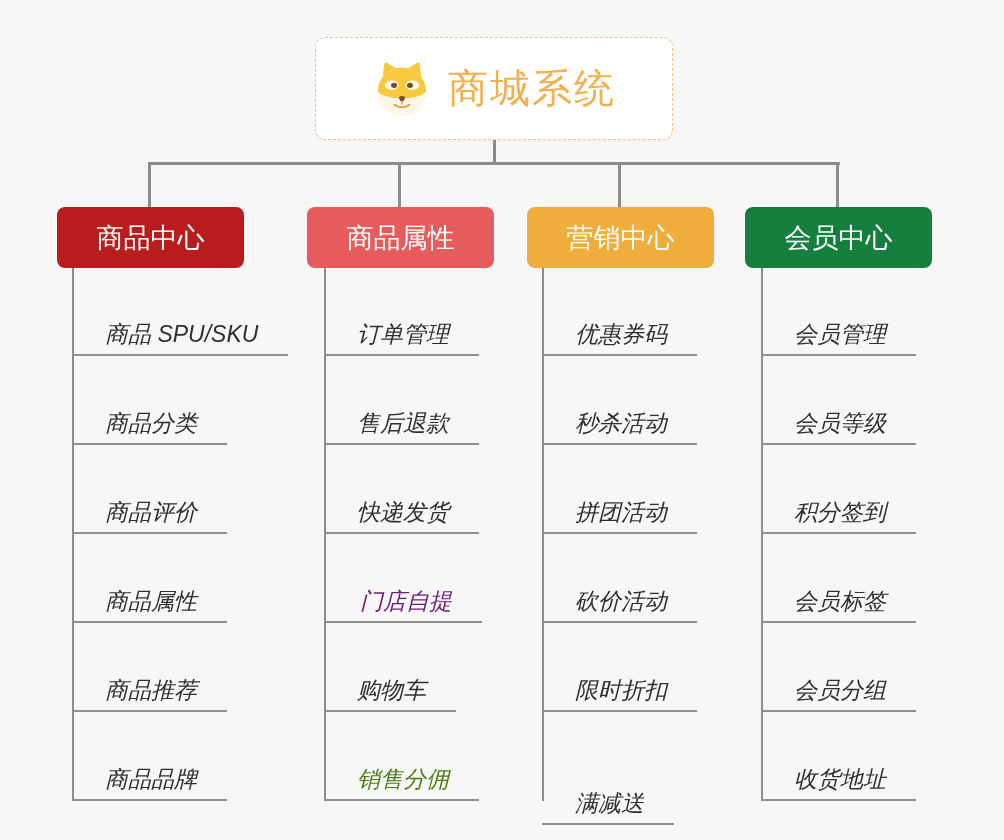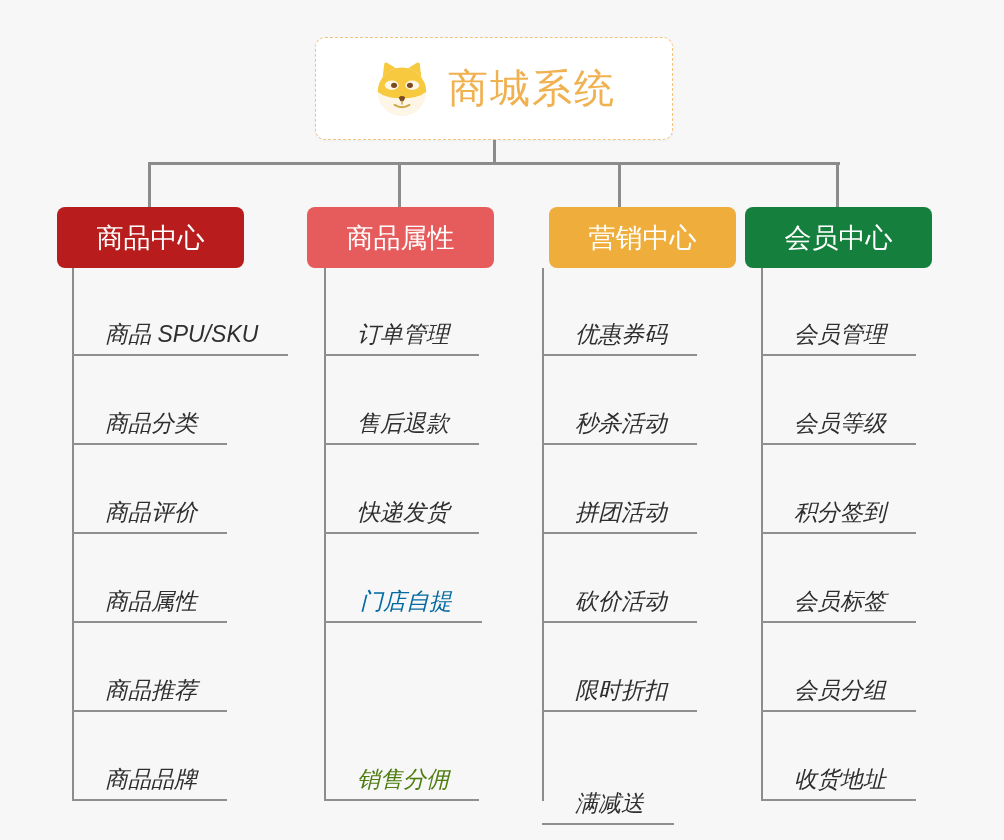--- a/index.html
+++ b/index.html
@@ -41,21 +41,21 @@
   
   .head{
     position:absolute;top:207px;
     width:187px;height:61px;
     border-radius:8px;
     display:flex;align-items:center;justify-content:center;
     color:#ffffff;font-size:27px;
     white-space:nowrap;
     cursor:default;
   }
-  .h0{left:57px}.h1{left:307px}.h2{left:549px}.h3{left:745px}
+  .h0{left:57px}.h1{left:307px}.h2{left:527px}.h3{left:745px}
   
   .leaf{
     position:absolute;
     font-size:23px;line-height:28px;
     white-space:nowrap;
     padding:0 30px 6px 33px;
     border-bottom:2px solid #8f8f8f;
     cursor:default;
     font-style:italic;
   }
@@ -103,21 +103,22 @@
   <div class="leaf c0 r0" style="color: rgb(47, 47, 47);">商品 SPU/SKU</div>
   <div class="leaf c0 r1" style="color: rgb(47, 47, 47);">商品分类</div>
   <div class="leaf c0 r2" style="color: rgb(47, 47, 47);">商品评价</div>
   <div class="leaf c0 r3" style="color: rgb(47, 47, 47);">商品属性</div>
   <div class="leaf c0 r5" style="color: rgb(47, 47, 47);">商品品牌</div>
   <div class="leaf c0 r4" style="color: rgb(47, 47, 47);">商品推荐</div>
 
   <div class="leaf c1 r0" style="color: rgb(47, 47, 47);">订单管理</div>
   <div class="leaf c1 r1" style="color: rgb(47, 47, 47);">售后退款</div>
   <div class="leaf c1 r2" style="color: rgb(47, 47, 47);">快递发货</div>
-  <div class="leaf c1 r3" style="color: #0369a1; padding-left: 36px;">门店自提</div>
+  <div class="leaf c1 r3" style="color: #701a75; padding-left: 36px;">门店自提</div>
+  <div class="leaf c1 r4" style="color: rgb(47, 47, 47);">购物车</div>
   <div class="leaf c1 r5" style="color: #4d7c0f;">销售分佣</div>
 
   <div class="leaf c2 r0" style="color: rgb(47, 47, 47);">优惠券码</div>
   <div class="leaf c2 r1" style="color: rgb(47, 47, 47);">秒杀活动</div>
   <div class="leaf c2 r2" style="color: rgb(47, 47, 47);">拼团活动</div>
   <div class="leaf c2 r3" style="color: rgb(47, 47, 47);">砍价活动</div>
   <div class="leaf c2 r4" style="color: rgb(47, 47, 47);">限时折扣</div>
   <div class="leaf c2 r5" style="color: rgb(47, 47, 47); margin-top: 24px;">满减送</div>
 
   <div class="leaf c3 r0" style="color: rgb(47, 47, 47);">会员管理</div>

